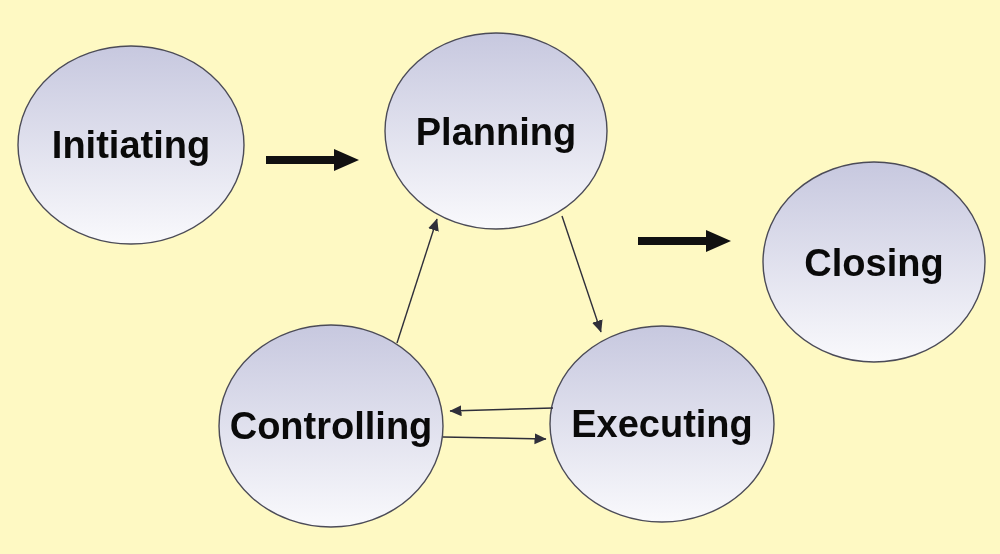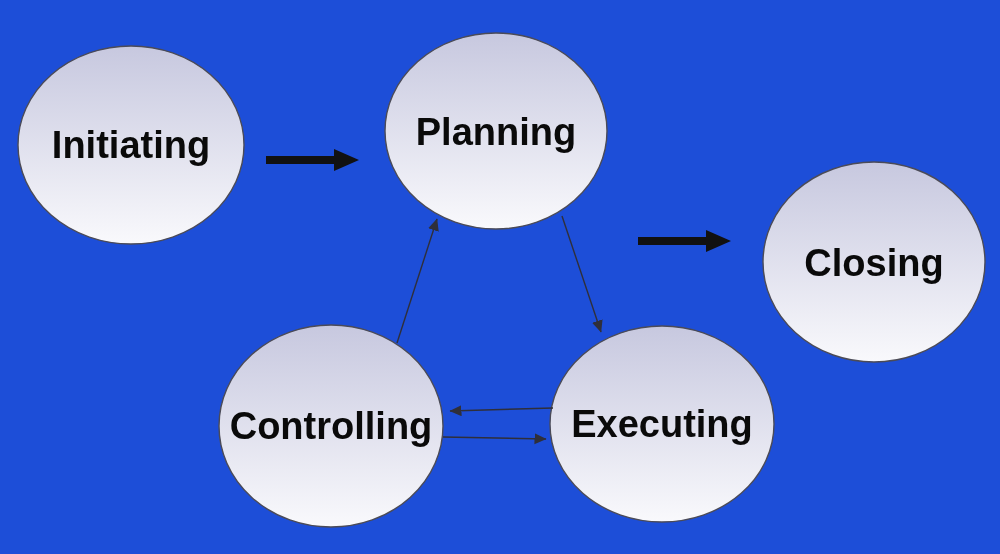--- a/index.html
+++ b/index.html
@@ -1,20 +1,20 @@
 <!DOCTYPE html>
 <html><head>
 <meta charset="utf-8">
 <style>
   html, body { margin: 0; padding: 0; background: #ffffff; }
   .canvas {
     position: relative;
     width: 1000px;
     height: 554px;
-    background: #1d4ed8;
+    background: #fef9c3;
     overflow: hidden;
   }
   svg { display: block; }
   .node {
     fill: url(#nodeGrad);
     stroke: #4b4b57;
     stroke-width: 1.4;
   }
   .label {
     font-family: "Liberation Sans", sans-serif;

